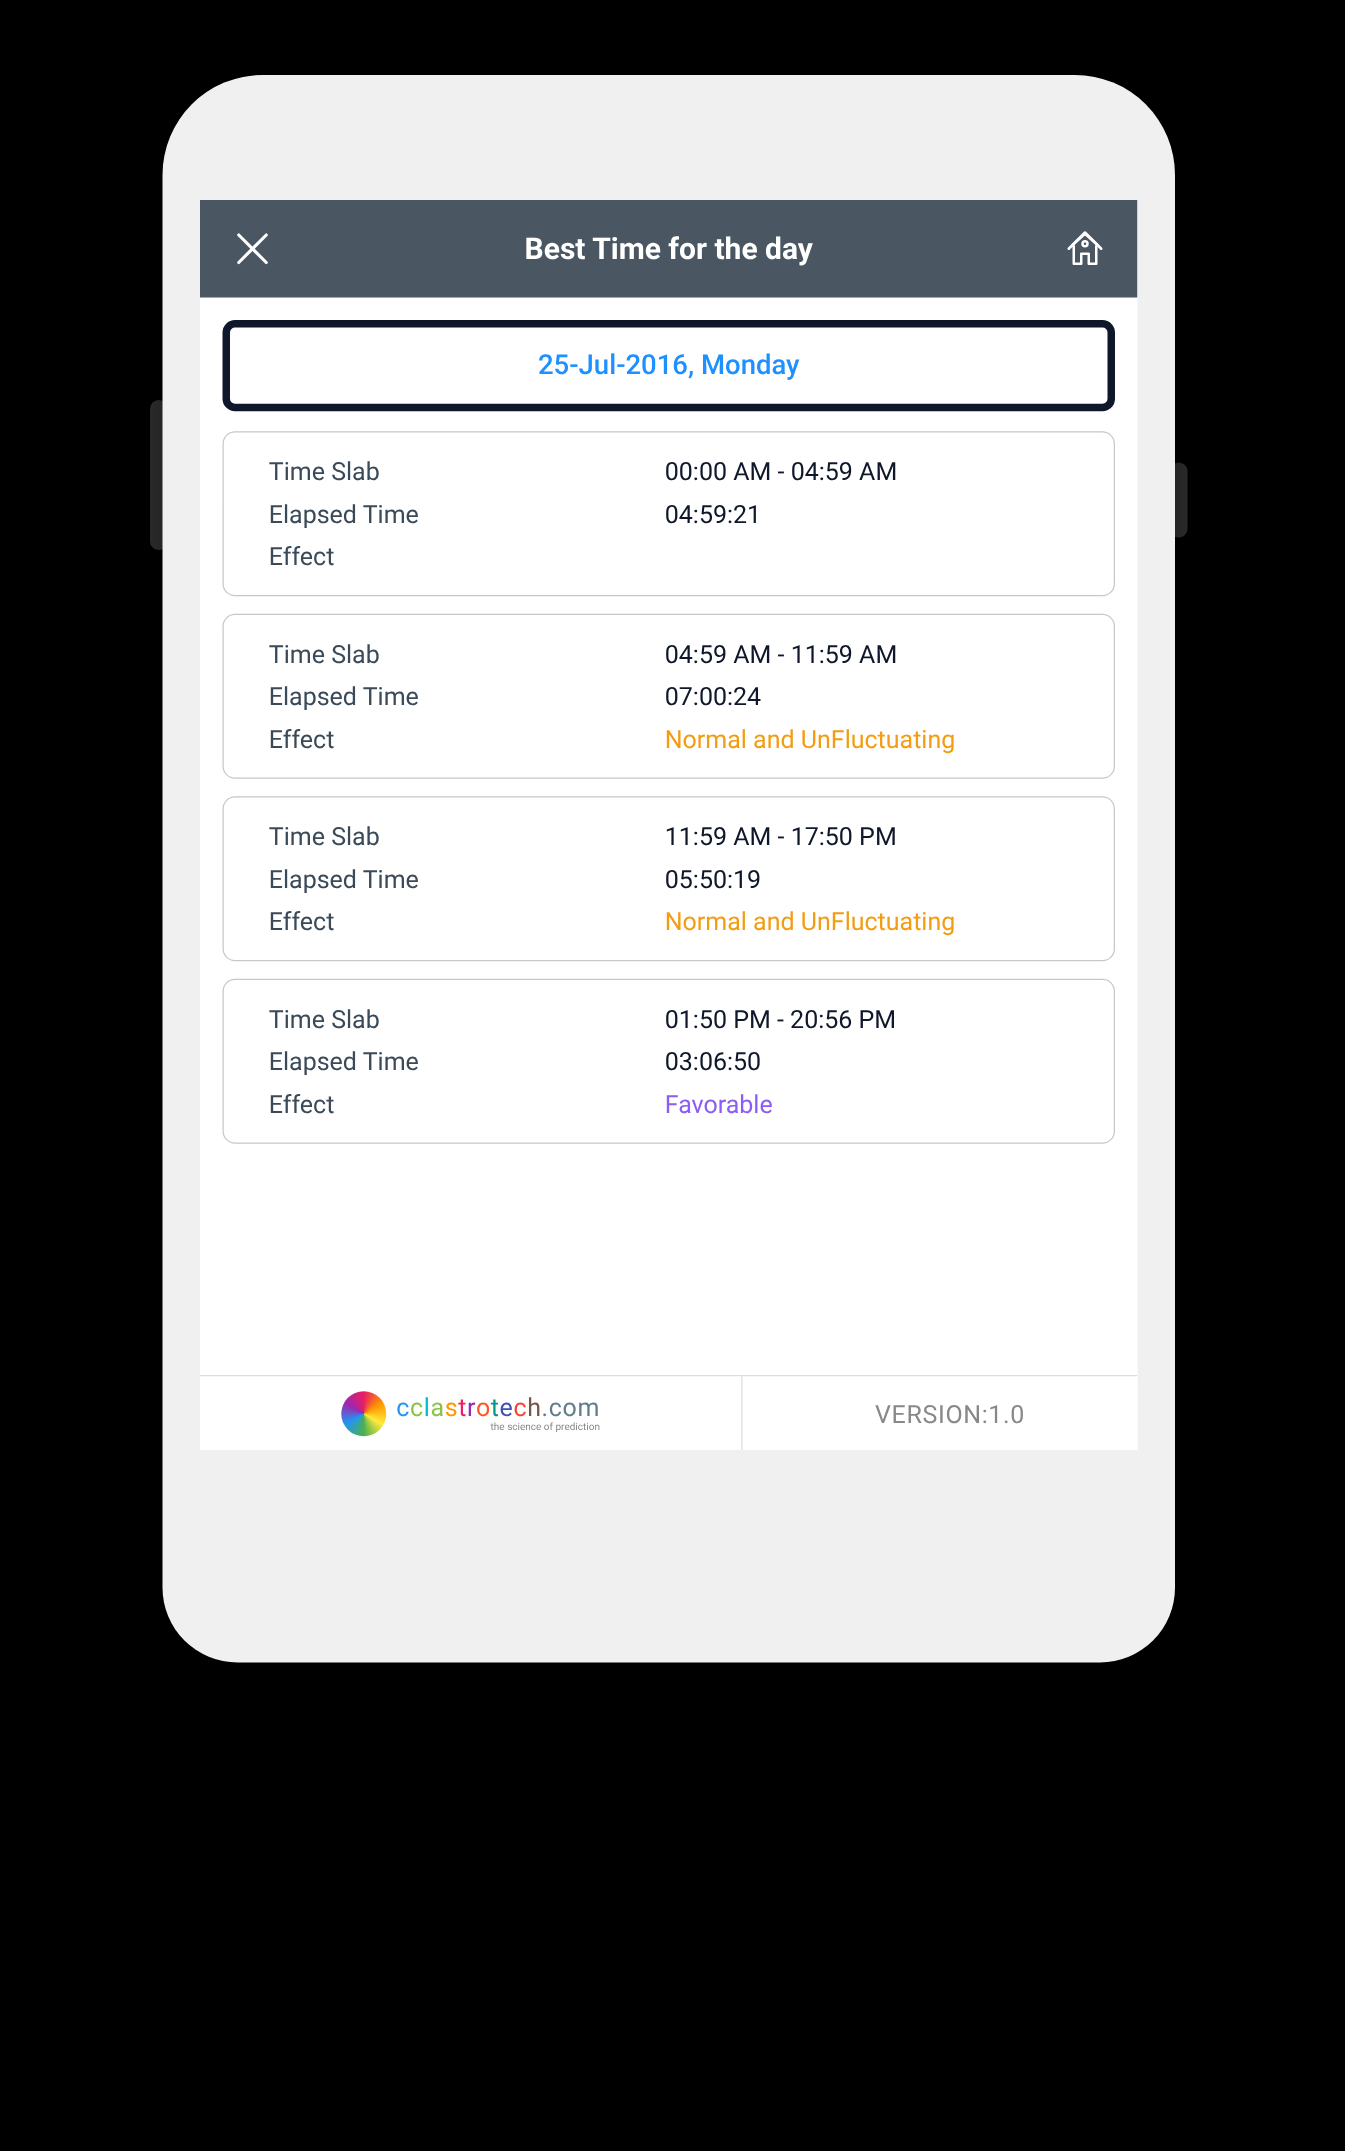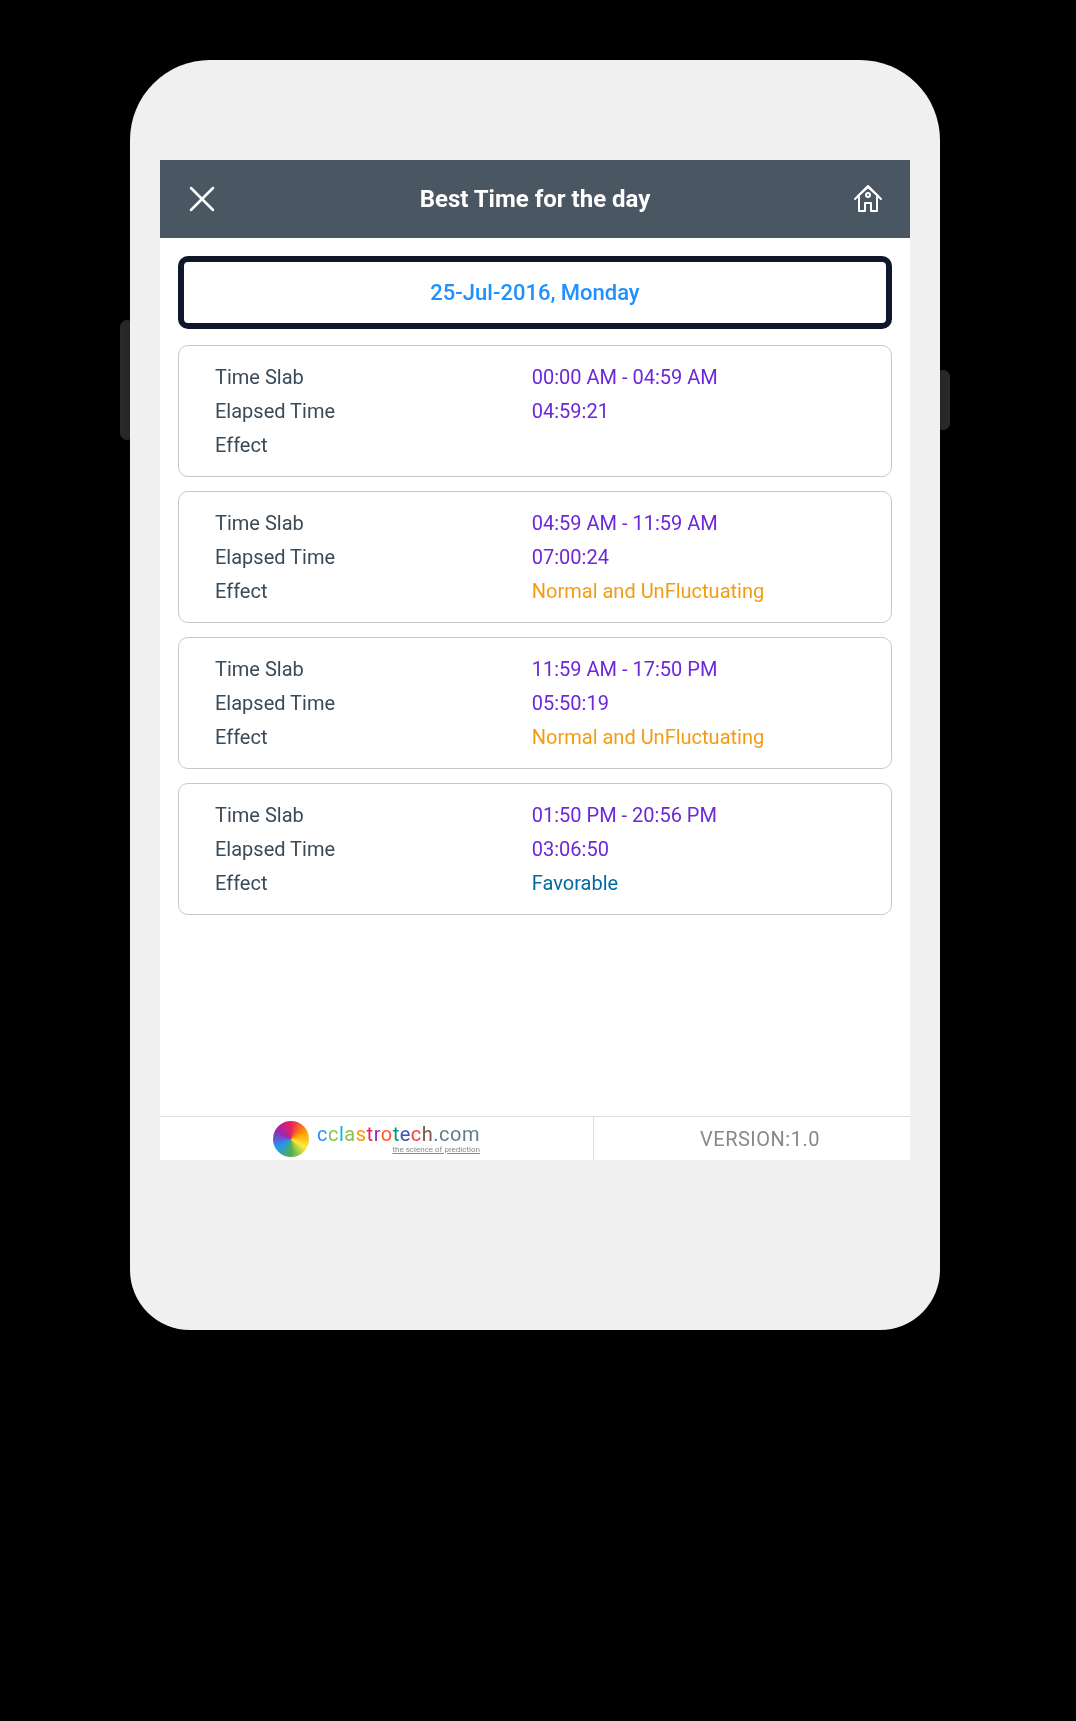--- a/index.html
+++ b/index.html
@@ -100,27 +100,27 @@
     line-height: 1.7;
     color: #3a4a58;
     margin-left: 20px;
   }
   .slab-label {
     width: 48%;
     color: #3a4a58;
   }
   .slab-value {
     width: 52%;
-    color: #6d28d9;
+    color: #0f172a;
   }
   .effect-most-favorable { color: #8bc34a; }
   .effect-normal { color: #f39c12; }
-  .effect-favorable { color: #0369a1; }
+  .effect-favorable { color: #8b5cf6; }
   .footer {
-    height: 44px;
+    height: 60px;
     border-top: 1px solid #ddd;
     display: flex;
     align-items: stretch;
     flex-shrink: 0;
     background: #fff;
     gap: 16px;
   }
   .footer-left {
     flex: 1;
     display: flex;
@@ -166,21 +166,20 @@
   .logo-t2 { color: #009688; }
   .logo-e { color: #3f51b5; }
   .logo-c3 { color: #f44336; }
   .logo-h { color: #795548; }
   .logo-dot { color: #607d8b; }
   .logo-text-sub {
     font-size: 8px;
     color: #888;
     text-align: right;
     margin-top: 2px;
-    text-decoration: underline;
   }
 </style>
 </head>
 <body>
 
 <div class="phone-btn-left"></div>
 <div class="phone-btn-right"></div>
 
 <div class="phone-frame">
   <div class="screen">

